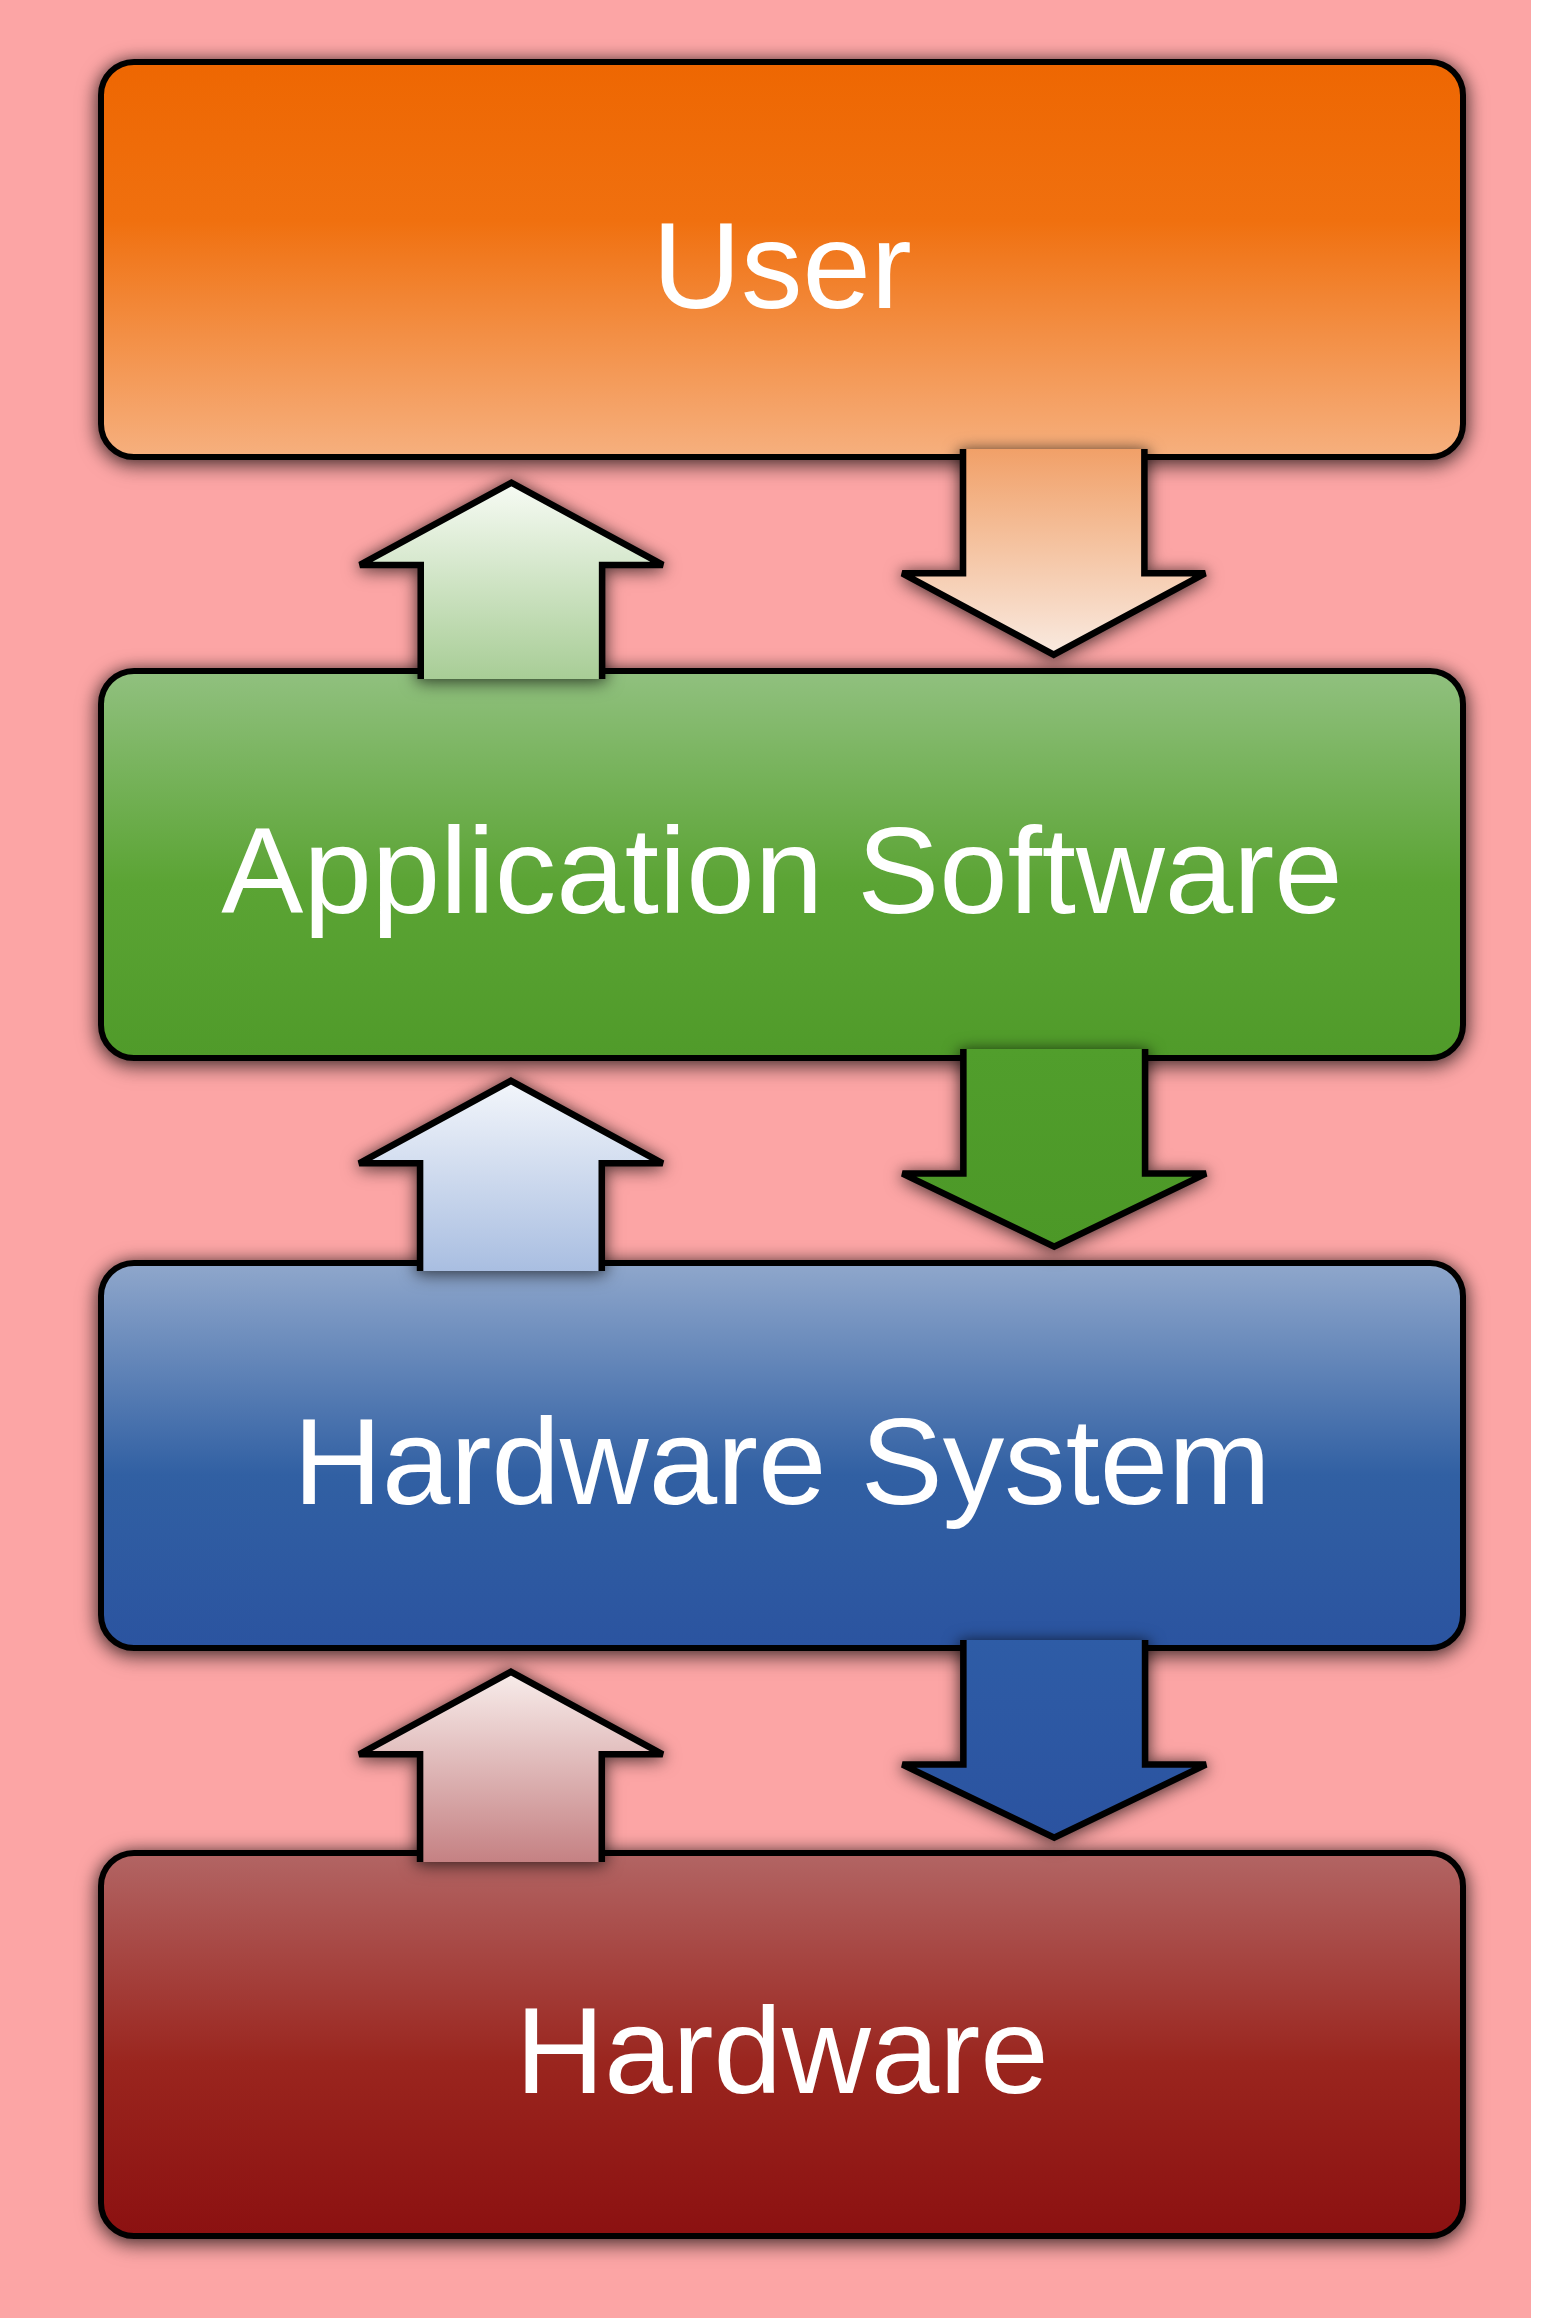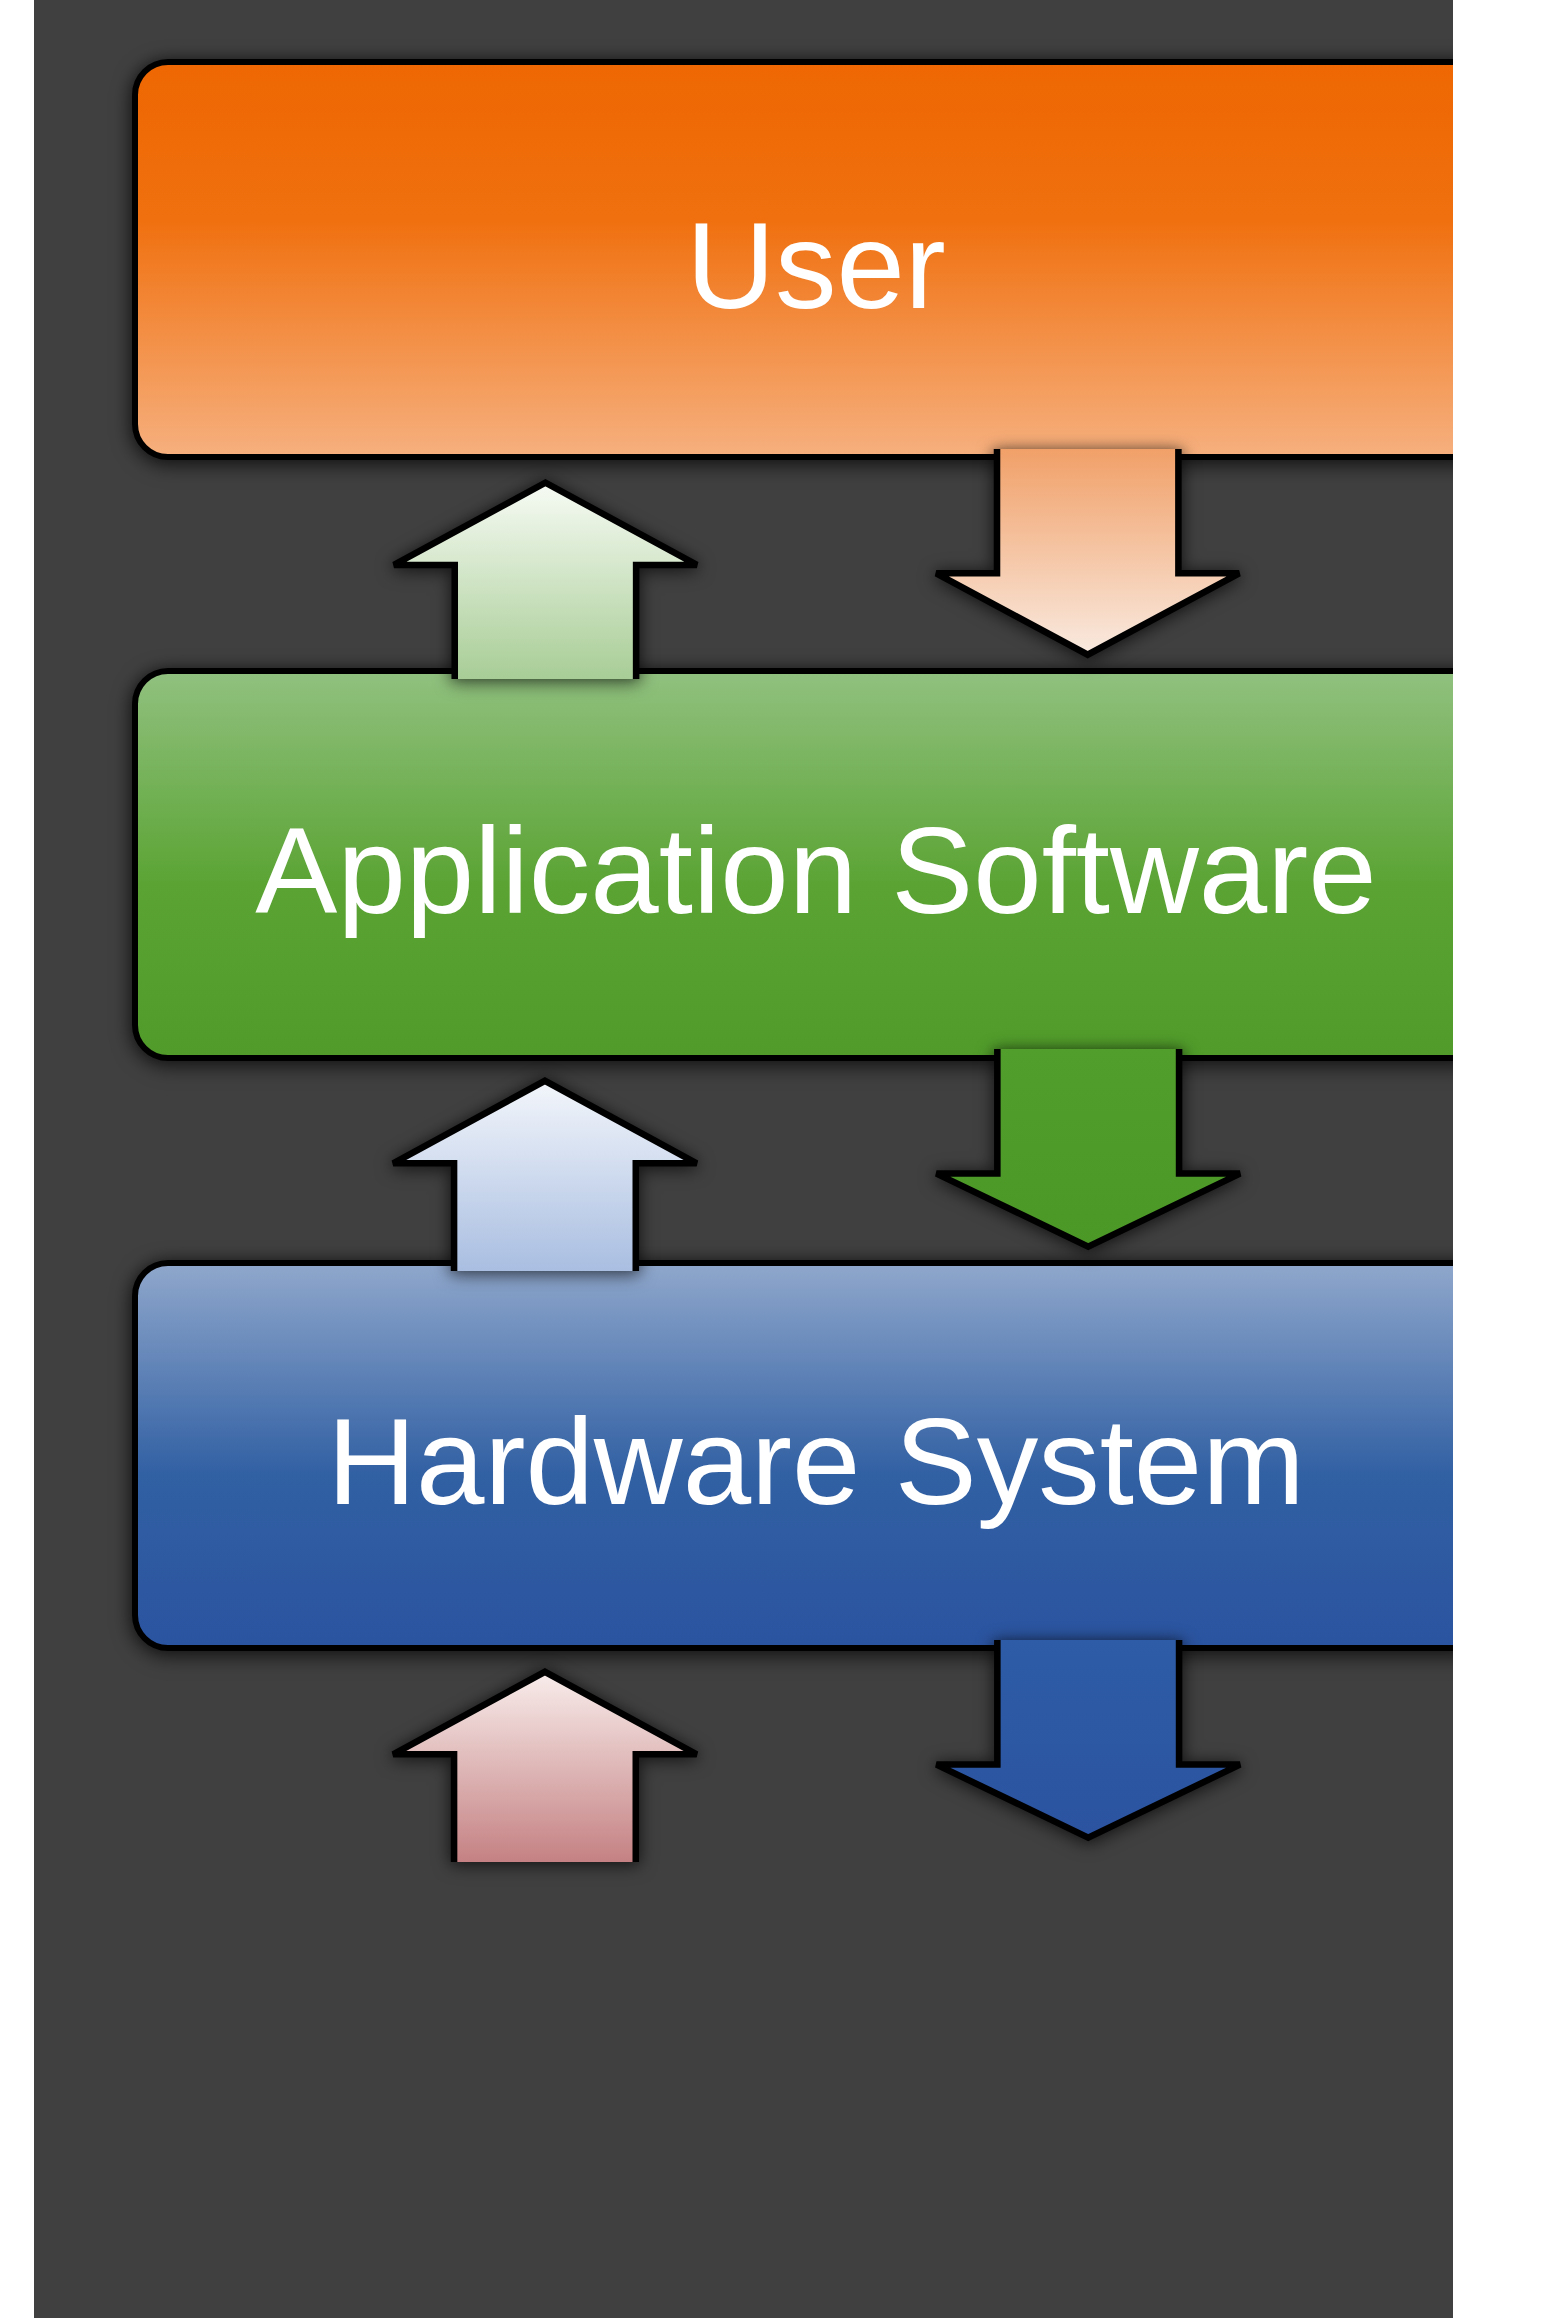--- a/index.html
+++ b/index.html
@@ -1,22 +1,21 @@
 <!DOCTYPE html>
 <html style="font-size:15px"><head>
 <meta charset="utf-8">
 <style>
   html,body{margin:0;padding:0;background:#ffffff;}
   #canvas{
     position:relative;
-    width:1419px;height:2319px;
-    background:#404040;
+    width:1531px;height:2319px;
+    background:#fca5a5;
     overflow:hidden;
     font-family:"Liberation Sans", sans-serif;
-    margin-left:34px;
   }
   .layer-box{
     position:absolute;
     left:98px;width:1368px;
     box-sizing:border-box;
     border:6.6px solid #000;
     border-radius:36px;
     display:flex;align-items:center;justify-content:center;
     filter:drop-shadow(0 4.7px 10.3px rgba(0,0,0,.55)) drop-shadow(0 1.9px 6.6px rgba(0,0,0,.35));
   }
@@ -48,20 +47,23 @@
   </div>
 
   <div class="layer-box" style="top: 668px; height: 393px; background: linear-gradient(rgb(144, 192, 126) 0%, rgb(91, 164, 52) 55%, rgb(80, 155, 42) 100%);">
     <span class="layer-label">Application Software</span>
   </div>
 
   <div class="layer-box" style="top: 1260px; height: 391px; background: linear-gradient(rgb(142, 166, 203) 0%, rgb(49, 96, 163) 55%, rgb(43, 84, 160) 100%);">
     <span class="layer-label">Hardware System</span>
   </div>
 
+  <div class="layer-box" style="top: 1850px; height: 389px; background: linear-gradient(rgb(178, 100, 99) 0%, rgb(154, 37, 30) 55%, rgb(140, 17, 17) 100%);">
+    <span class="layer-label">Hardware</span>
+  </div>
 
   <svg class="gap-svg" style="top:449px;height:230px" width="1567" height="230" viewBox="0 0 1672 246">
     <defs>
       <linearGradient id="gu1" gradientUnits="userSpaceOnUse" x1="0" y1="36" x2="0" y2="246">
         <stop offset="0" stop-color="#F7FBF4"></stop>
         <stop offset="1" stop-color="#A8CD96"></stop>
       </linearGradient>
       <linearGradient id="gd1" gradientUnits="userSpaceOnUse" x1="0" y1="0" x2="0" y2="220">
         <stop offset="0" stop-color="#F1A068"></stop>
         <stop offset="1" stop-color="#F9EAE0"></stop>

